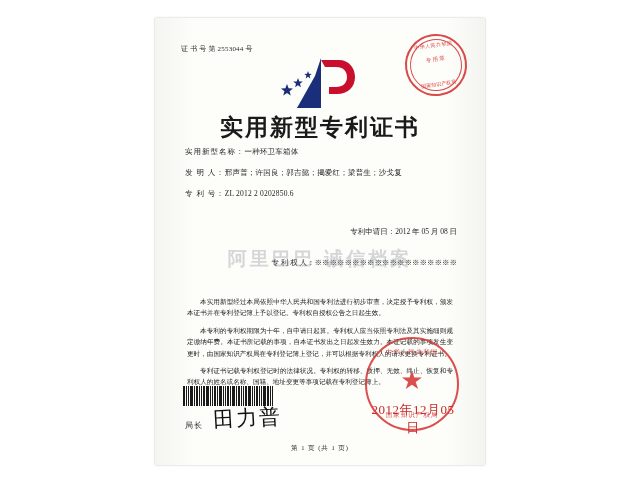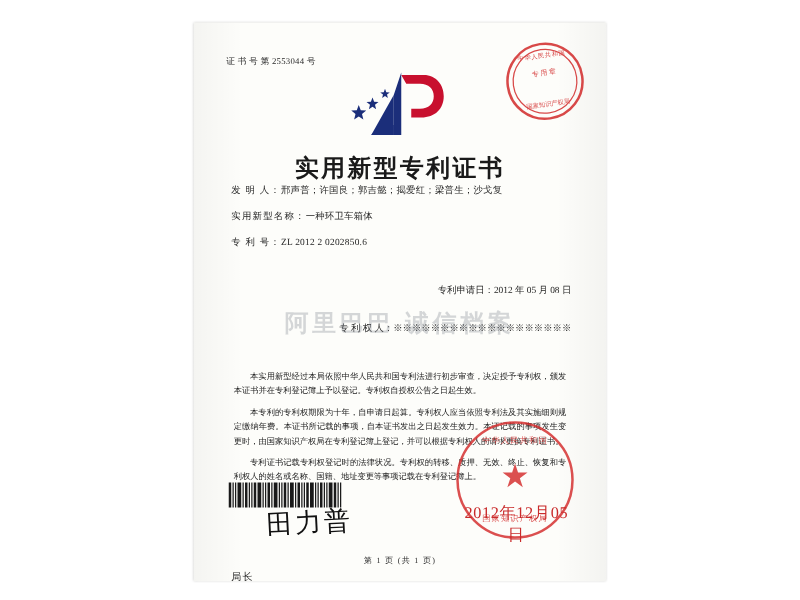--- a/index.html
+++ b/index.html
@@ -104,24 +104,24 @@
     top: 38px;
     transform: translateX(-50%);
     width: 86px;
     height: 58px;
   }
   .logo svg { display: block; }
 
   .doc-title {
     position: absolute;
     left: 0;
-    top: 104px;
-    width: 100%;
-    text-align: center;
-    font-size: 19px;
+    top: 94px;
+    width: 100%;
+    text-align: center;
+    font-size: 23px;
     font-weight: bold;
     letter-spacing: 2px;
     color: #1a1a1a;
     font-family: "DejaVu Serif", serif;
   }
 
   .fields {
     position: absolute;
     left: 30px;
     top: 128px;
@@ -210,21 +210,20 @@
     vertical-align: top;
   }
 
   .signature-line {
     position: absolute;
     left: 30px;
     top: 402px;
     font-size: 8px;
     color: #1f1f1f;
     letter-spacing: 1px;
-    margin-top: 36px;
   }
   .signature-hand {
     position: absolute;
     left: 58px;
     top: 386px;
     font-size: 21px;
     color: #111;
     font-family: "DejaVu Serif", serif;
     letter-spacing: 2px;
     transform: rotate(-3deg);
@@ -308,25 +307,25 @@
         <path d="M20 52 L38 52 L38 44 L27 44 Z" fill="#1b2e7a"></path>
         <polygon points="10,28 11.6,32.2 16,32.4 12.6,35.2 13.7,39.6 10,37.1 6.3,39.6 7.4,35.2 4,32.4 8.4,32.2" fill="#1b2e7a"></polygon>
         <polygon points="21,22 22.3,25.4 25.8,25.6 23,27.8 23.9,31.3 21,29.3 18.1,31.3 19,27.8 16.2,25.6 19.7,25.4" fill="#1b2e7a"></polygon>
         <polygon points="31,15 32,17.7 34.8,17.9 32.6,19.6 33.3,22.4 31,20.8 28.7,22.4 29.4,19.6 27.2,17.9 30,17.7" fill="#1b2e7a"></polygon>
       </svg>
     </div>
 
     <div class="doc-title">实用新型专利证书</div>
 
     <div class="fields">
+      <div class="field-row">
+        <span class="label">实用新型名称：</span><span class="value">一种环卫车箱体</span>
+      </div>
       <div class="field-row inventors">
         <span class="label">发 明 人：</span><span class="value">邢声普；许国良；郭吉懿；揭爱红；梁普生；沙戈复</span>
-      </div>
-      <div class="field-row">
-        <span class="label">实用新型名称：</span><span class="value">一种环卫车箱体</span>
       </div>
       <div class="field-row">
         <span class="label">专 利 号：</span><span class="value">ZL 2012 2 0202850.6</span>
       </div>
     </div>
 
     <div class="dates">
       <div class="date-row">
         <span class="label">专利申请日：</span><span class="value">2012 年 05 月 08 日</span>
       </div>

